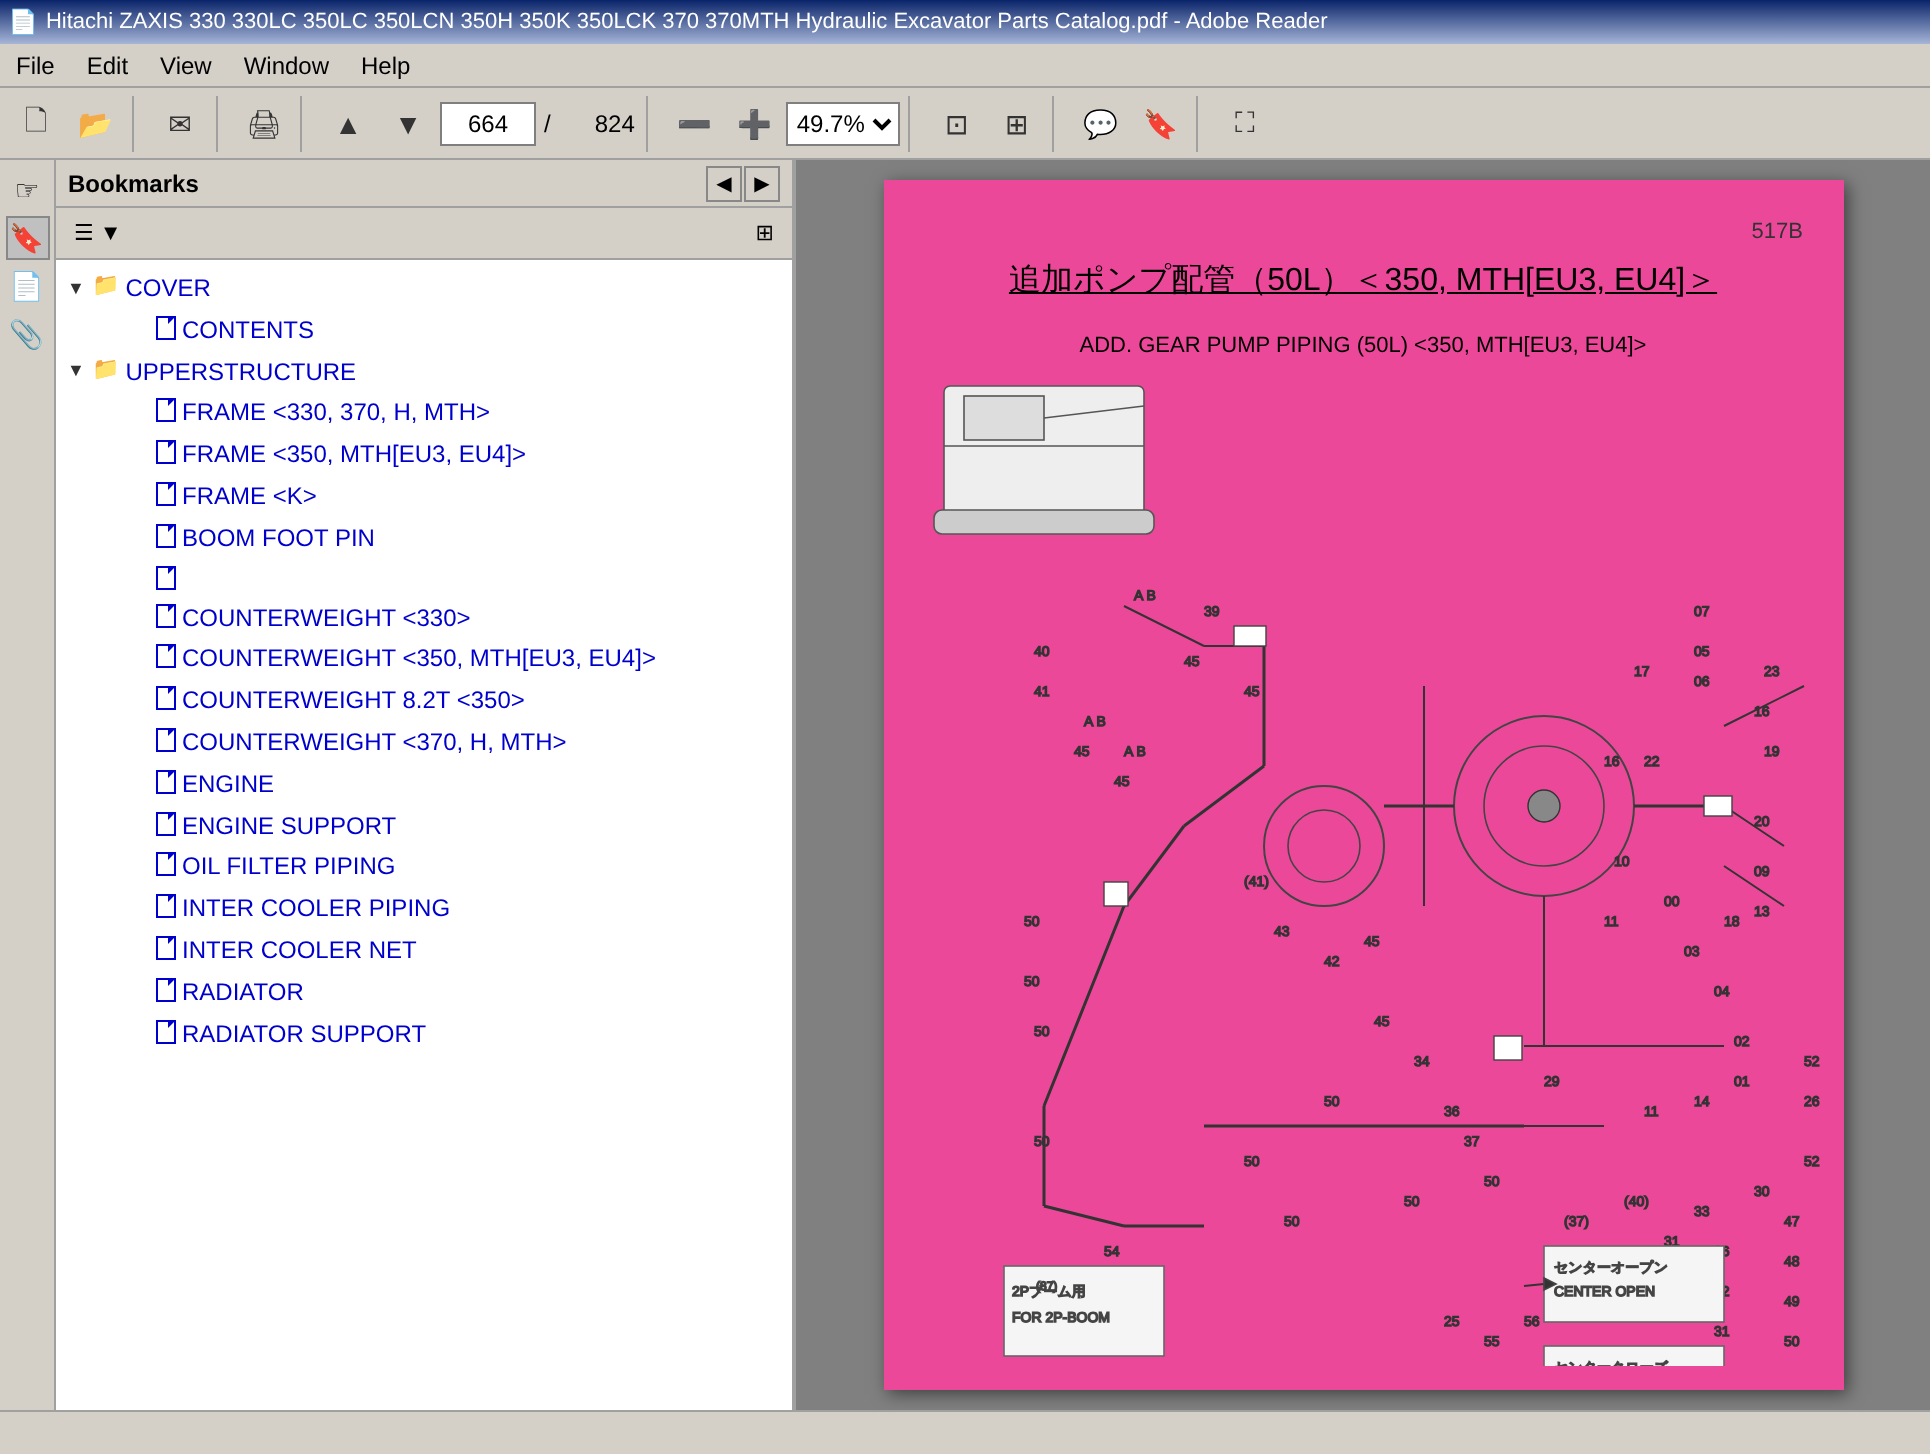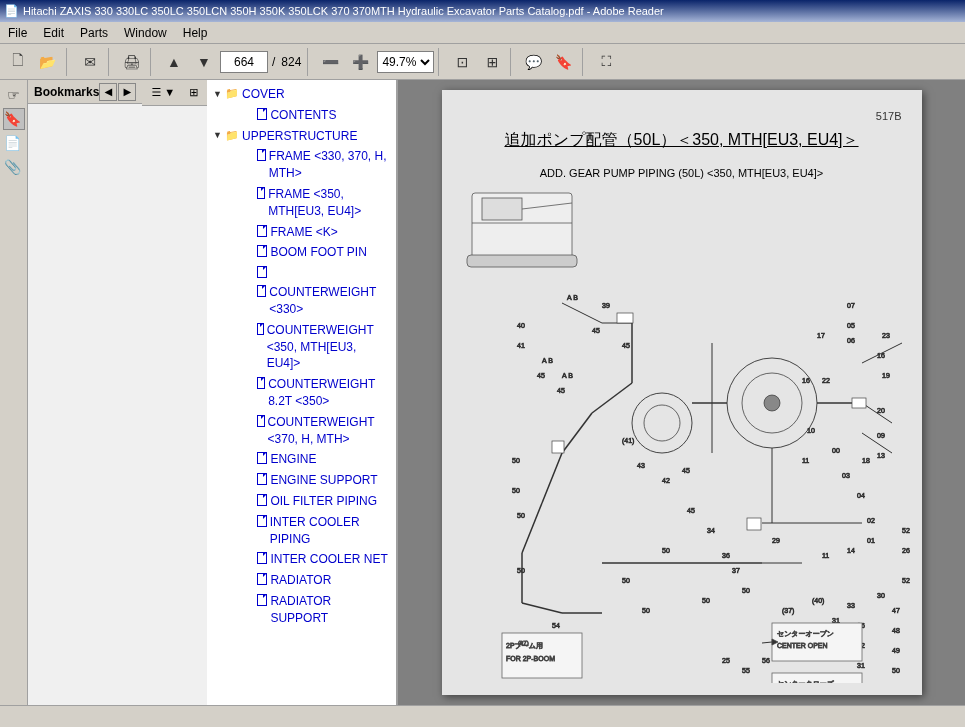--- a/index.html
+++ b/index.html
@@ -58,41 +58,41 @@
     .tb-sep { width: 6px; height: 28px; border-left: 1px solid #a0a0a0; margin: 0 2px; }
     .tb-input {
       height: 22px;
       width: 48px;
       border: 1px solid #7f7f7f;
       text-align: center;
       font-size: 12px;
       background: white;
     }
     .tb-slash { padding: 0 2px; font-size: 12px; }
-    .tb-total { font-size: 12px; padding: 0 2px; }
+    .tb-total { font-size: 12px; padding: 0 2px; margin-left: 16px; }
     .tb-select {
       height: 22px;
       font-size: 12px;
       border: 1px solid #7f7f7f;
       background: white;
     }
 
     
     #main {
       display: flex;
       height: calc(727px - 22px - 22px - 36px - 22px);
     }
 
     
     #sidebar {
       width: 370px;
       background: #f0f0f0;
       border-right: 2px solid #a0a0a0;
       display: flex;
-      flex-direction: row;
+      flex-direction: column;
       overflow: hidden;
     }
 
     
     #bookmarks-header {
       height: 24px;
       background: #d4d0c8;
       display: flex;
       align-items: center;
       justify-content: space-between;
@@ -208,21 +208,21 @@
     
     #pdf-viewer {
       flex: 1;
       background: #808080;
       overflow: auto;
       display: flex;
       justify-content: center;
       padding: 10px;
     }
     #pdf-page {
-      background: #e5e5e5;
+      background: #ec4899;
       width: 480px;
       min-height: 600px;
       box-shadow: 2px 2px 8px rgba(0,0,0,0.5);
       padding: 20px;
       font-family: Arial, sans-serif;
       position: relative;
     }
 
     
     .pdf-page-num {
@@ -278,21 +278,21 @@
 <body>
 
 <div id="title-bar">
   <span id="title-bar-icon">📄</span>
   <span>Hitachi ZAXIS 330 330LC 350LC 350LCN 350H 350K 350LCK 370 370MTH Hydraulic Excavator Parts Catalog.pdf - Adobe Reader</span>
 </div>
 
 <div id="menu-bar">
   <span class="menu-item">File</span>
   <span class="menu-item">Edit</span>
-  <span class="menu-item">Parts</span>
+  <span class="menu-item">View</span>
   <span class="menu-item">Window</span>
   <span class="menu-item">Help</span>
 </div>
 
 <div id="toolbar">
   <button class="tb-btn" title="New">🗋</button>
   <button class="tb-btn" title="Open">📂</button>
   <div class="tb-sep"></div>
   <button class="tb-btn" title="Email">✉</button>
   <div class="tb-sep"></div>

